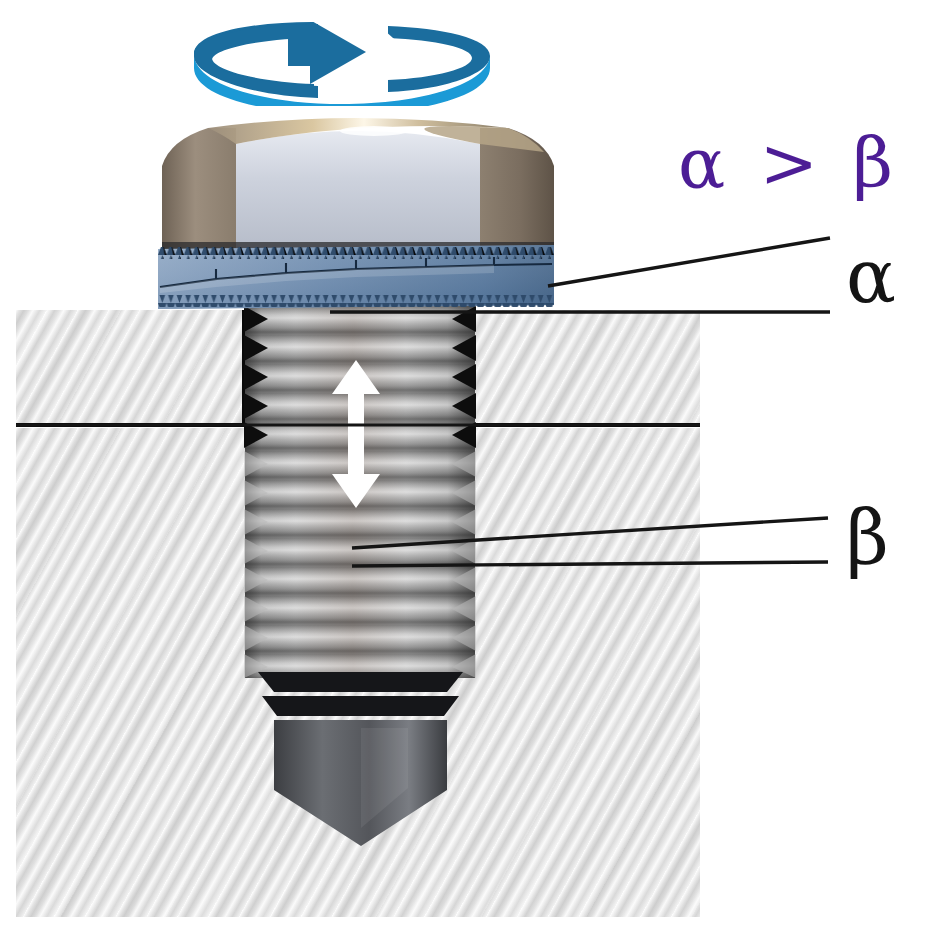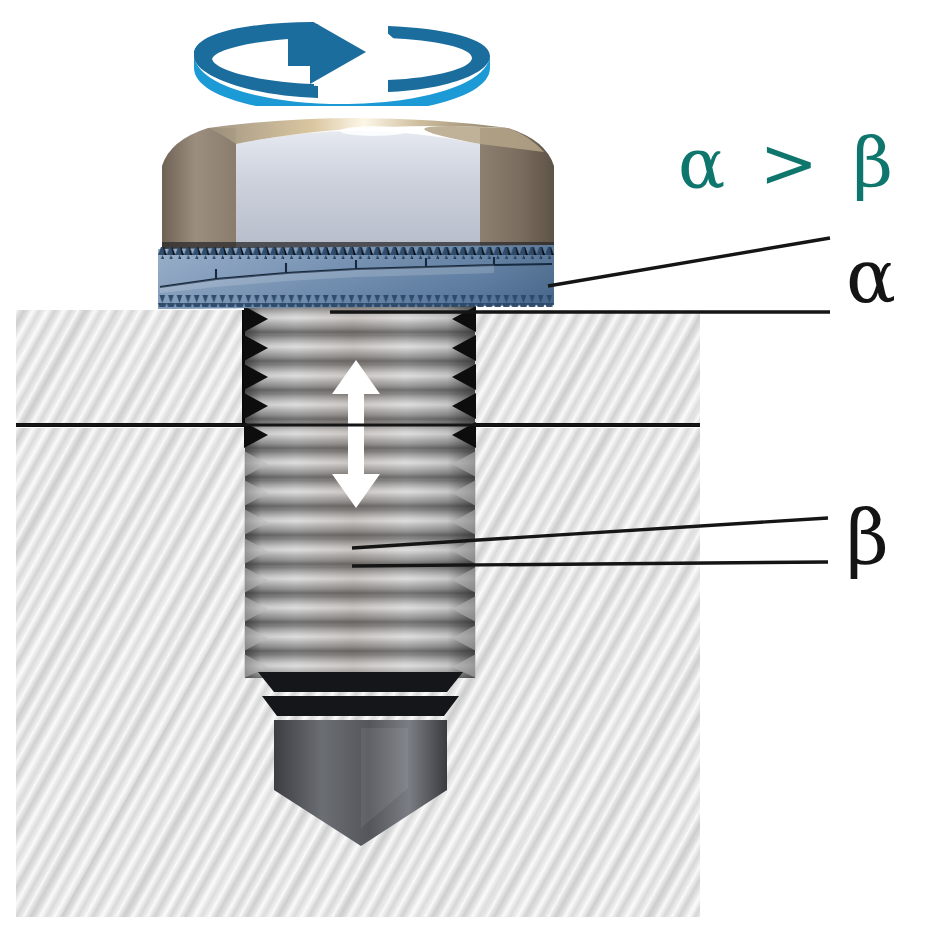--- a/index.html
+++ b/index.html
@@ -104,21 +104,21 @@
   .label-greek {
     font-family: "DejaVu Serif", "Liberation Serif", serif;
     font-size: 74px;
     color: #141414;
     line-height: 1;
     white-space: nowrap;
   }
   .label-ineq {
     font-family: "DejaVu Serif", "Liberation Serif", serif;
     font-size: 70px;
-    color: #0f766e;
+    color: #4c1d95;
     line-height: 1;
     letter-spacing: 6px;
     white-space: nowrap;
   }
   #alpha-label { left: 846px; top: 239px; }
   #beta-label  { left: 846px; top: 500px; }
   #inequality  { left: 678px; top: 128px; }
 </style>
 </head>
 <body>

